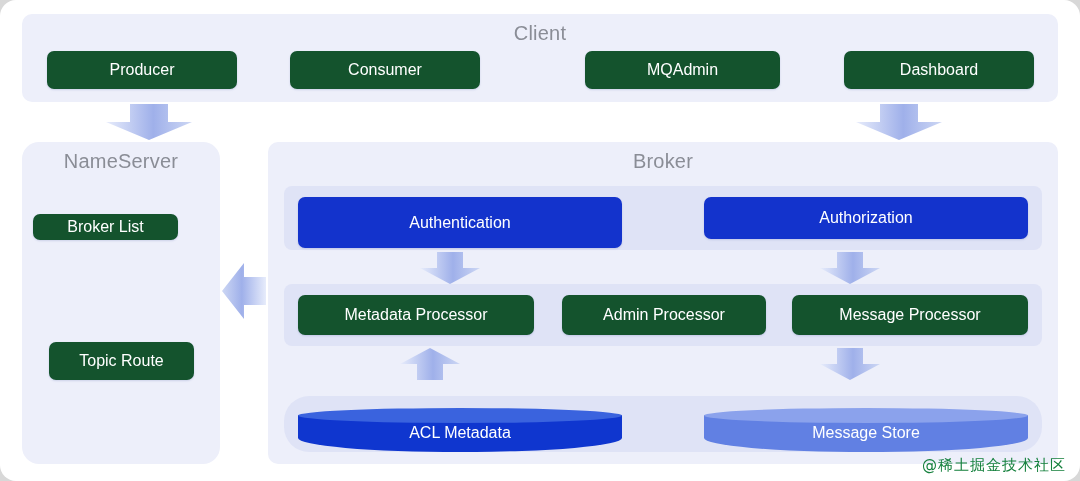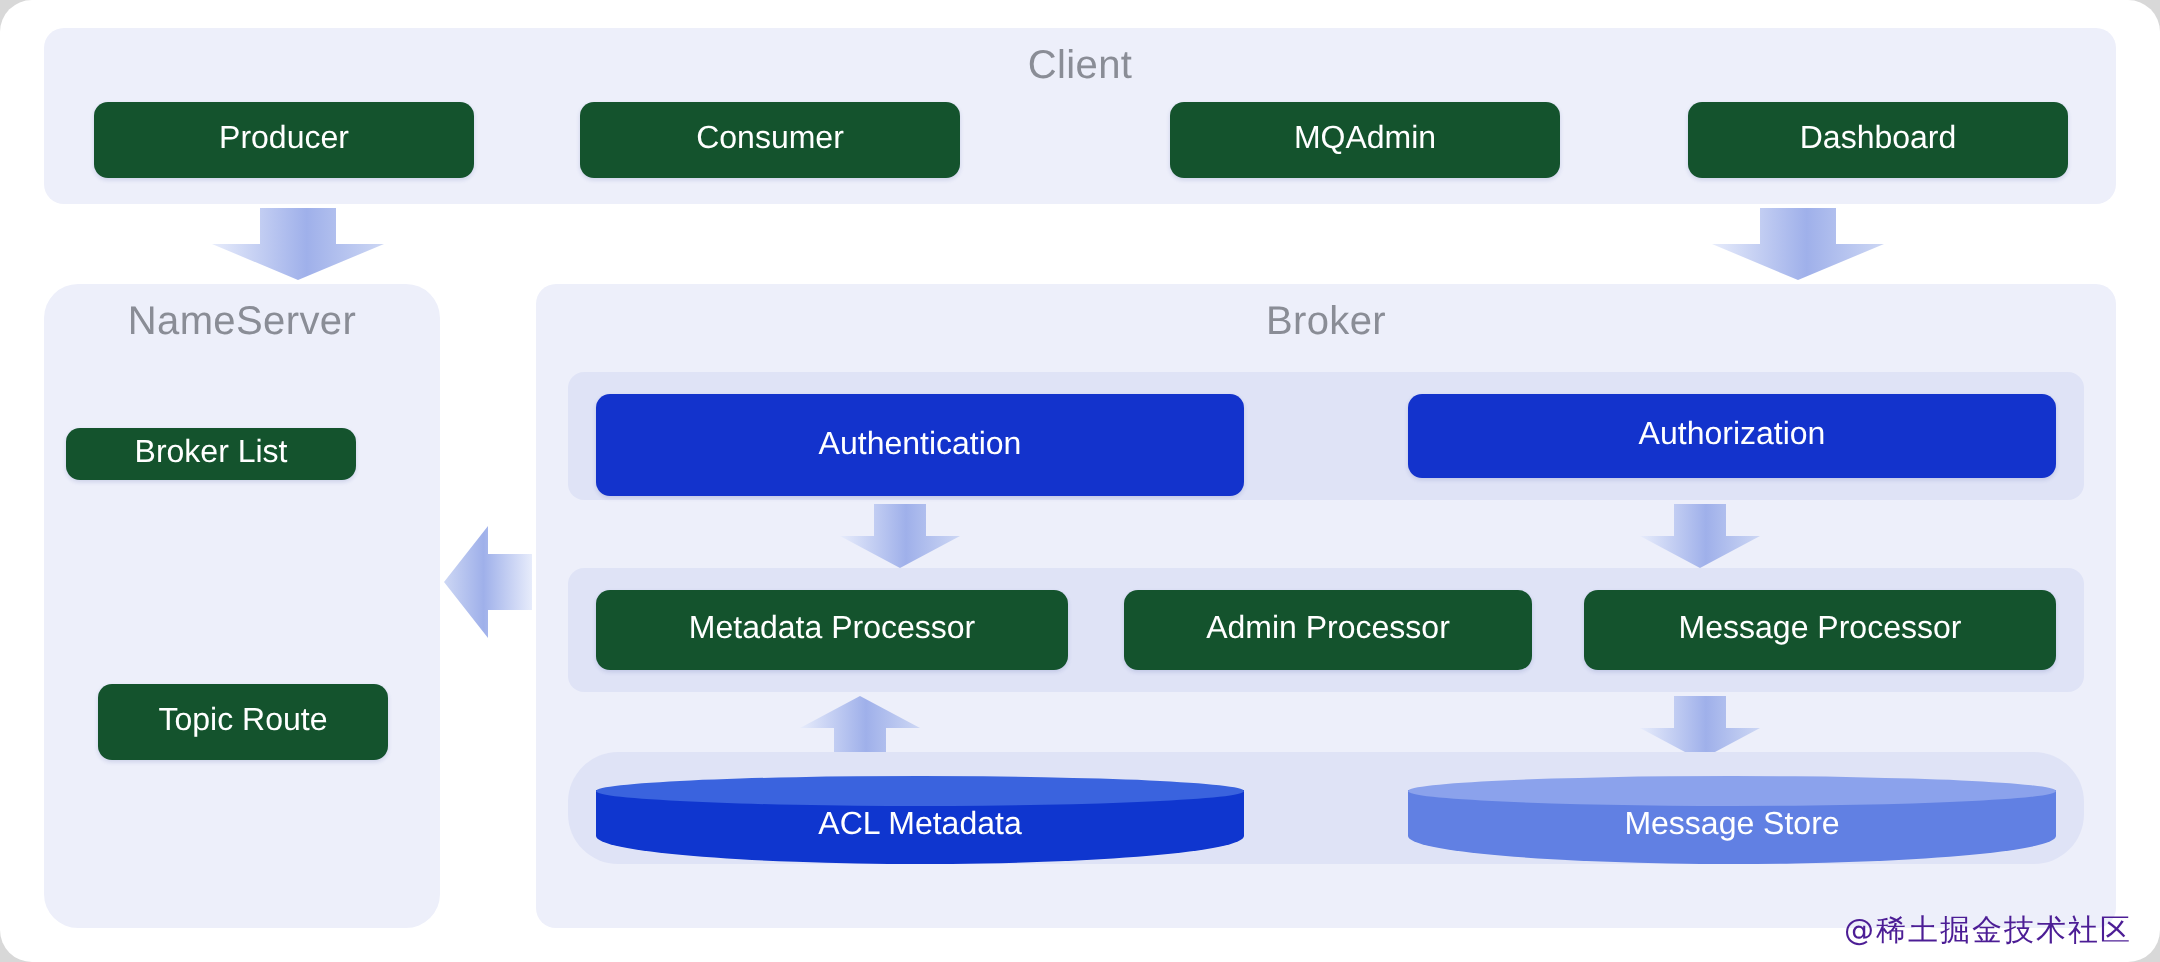--- a/index.html
+++ b/index.html
@@ -44,21 +44,21 @@
   }
   .cyl .lbl{position:relative;z-index:3;padding-top:6px;}
   .cyl.dark .body{background:#0f36cf;}
   .cyl.dark .cap{background:#3a63de;}
 
   .arrow{position:absolute;}
   .arrow svg{display:block;width:100%;height:100%;}
 
   .watermark{
     position:absolute;right:14px;bottom:6px;
-    font-size:15px;color:#4c1d95;
+    font-size:15px;color:#15803d;
     font-family:"DejaVu Sans",sans-serif;
     letter-spacing:1px;
   }
 </style>
 </head>
 <body>
 
 <div id="canvas">
 
   <div class="panel" style="left:22px;top:14px;width:1036px;height:88px;">
@@ -159,21 +159,21 @@
         <polygon points="30,0 60,16 43,16 43,32 17,32 17,16 0,16" fill="url(#ad1)"></polygon>
       </svg>
     </div>
 
     <div class="arrow" style="left:552px;top:206px;width:60px;height:32px;">
       <svg viewBox="0 0 60 32" preserveAspectRatio="none">
         <polygon points="17,0 43,0 43,16 60,16 30,32 0,16 17,16" fill="url(#ad1)"></polygon>
       </svg>
     </div>
 
-    <div class="group" style="left:16px;top:234px;width:758px;height:56px;border-radius:25px;">
+    <div class="group" style="left:16px;top:254px;width:758px;height:56px;border-radius:25px;">
       <div class="cyl dark" style="left:14px;top:12px;width:324px;height:44px;">
         <span class="body"></span>
         <span class="cap"></span>
         <span class="lbl">ACL Metadata</span>
       </div>
       <div class="cyl" style="left:420px;top:12px;width:324px;height:44px;">
         <span class="body"></span>
         <span class="cap"></span>
         <span class="lbl">Message Store</span>
       </div>

